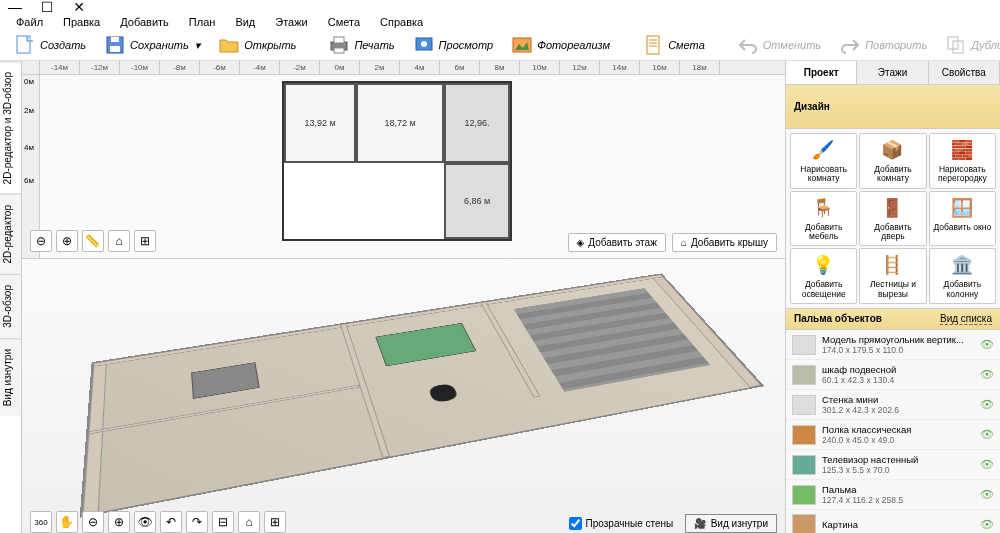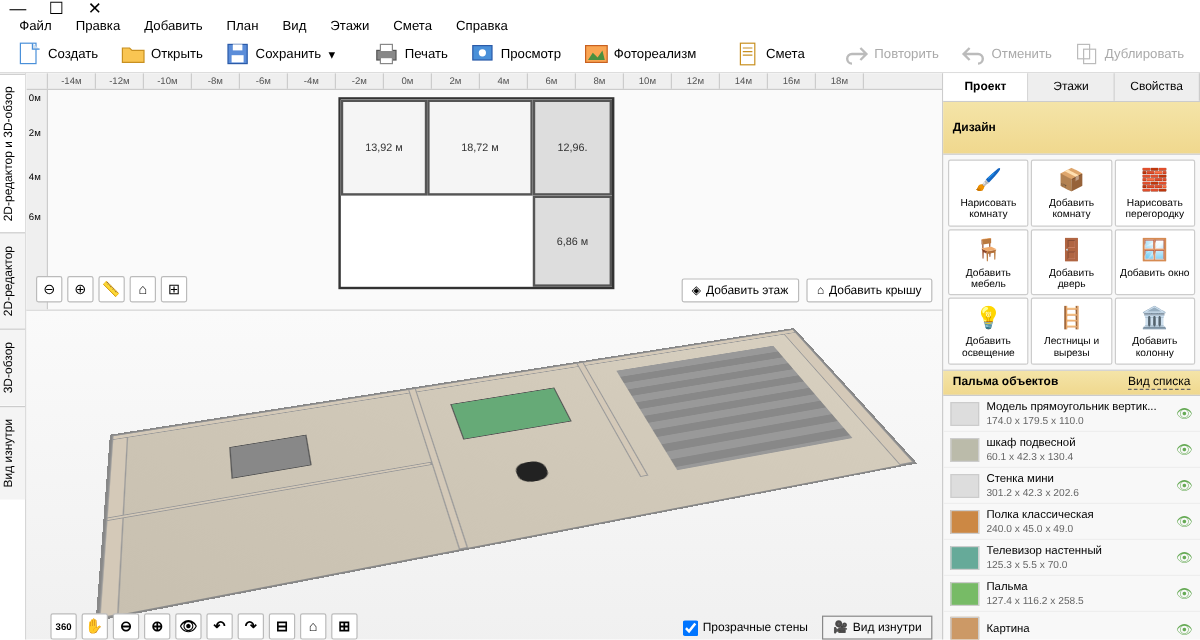--- a/index.html
+++ b/index.html
@@ -5,21 +5,21 @@
 * { margin: 0; padding: 0; box-sizing: border-box; font-family: 'Segoe UI', Tahoma, sans-serif; }
 body { width: 1000px; height: 533px; background: #fff; overflow: hidden; display: flex; flex-direction: column; font-size: 11px; }
 .titlebar { height: 24px; display: flex; align-items: center; padding: 0 8px; background: #fff; justify-content: space-between; }
 .titlebar-left { display: flex; align-items: center; gap: 6px; }
 .app-icon { width: 14px; height: 14px; background: #4CAF50; border-radius: 2px; }
 .title-text { font-size: 11px; color: #333; }
 .titlebar-controls { display: flex; gap: 18px; }
 .winbtn { width: 14px; height: 14px; display: flex; align-items: center; justify-content: center; cursor: pointer; font-size: 14px; }
 .menubar { height: 20px; display: flex; align-items: flex-end; padding: 0 8px; gap: 4px; }
 .menubar-item { padding: 2px 8px; cursor: pointer; font-size: 11px; }
-.toolbar { height: 40px; border-bottom: 1px solid #ddd; display: flex; align-items: center; padding: 0 8px; gap: 6px; }
+.toolbar { height: 40px; border-bottom: 1px solid #ddd; display: flex; align-items: center; padding: 0 8px; gap: 6px; font-style: italic; }
 .tool-btn { display: flex; align-items: center; gap: 4px; padding: 4px 6px; cursor: pointer; font-size: 11px; }
 .tool-icon { width: 22px; height: 22px; display: flex; align-items: center; justify-content: center; }
 .tool-icon svg { width: 22px; height: 22px; }
 .tool-sep { width: 1px; height: 28px; background: #ddd; margin: 0 4px; }
 .main { flex: 1; display: flex; position: relative; border-radius: 16px; }
 .vtabs { width: 22px; border-right: 1px solid #ccc; display: flex; flex-direction: column; }
 .vtab { writing-mode: vertical-rl; transform: rotate(180deg); padding: 10px 2px; font-size: 10px; border-bottom: 1px solid #ccc; background: #f4f4f4; cursor: pointer; text-align: center; }
 .vtab.active { background: #fff; }
 .center { flex: 1; display: flex; flex-direction: column; }
 .top-view { height: 198px; border-bottom: 1px solid #ccc; position: relative; background: #fafafa; overflow: hidden; }
@@ -29,21 +29,21 @@
 .floorplan { position: absolute; left: 260px; top: 20px; width: 230px; height: 160px; border: 2px solid #333; background: #fff; padding-left: 48px; }
 .room { position: absolute; border: 2px solid #555; background: #f5f5f5; font-size: 9px; display: flex; align-items: center; justify-content: center; color: #333; }
 .bottom-controls { position: absolute; bottom: 6px; left: 8px; display: flex; gap: 4px; }
 .mini-btn { width: 22px; height: 22px; border: 1px solid #bbb; background: #fff; border-radius: 2px; cursor: pointer; display: flex; align-items: center; justify-content: center; font-size: 12px; }
 .corner-btns { position: absolute; bottom: 6px; right: 8px; display: flex; gap: 6px; }
 .pill-btn { border: 1px solid #bbb; background: #fff; border-radius: 2px; padding: 3px 8px; cursor: pointer; display: flex; align-items: center; gap: 4px; font-size: 10px; }
 .view3d { flex: 1; position: relative; background: linear-gradient(#fafafa,#f0f0f0); overflow: hidden; }
 .render { position: absolute; left: 80px; top: 10px; width: 640px; height: 210px; background: #e8e5e0; transform: perspective(800px) rotateX(50deg) rotateZ(-15deg); transform-origin: center; border: 2px solid #888; }
 .wall3d { position: absolute; background: #d4c9b8; border: 1px solid #999; }
 .floor3d { position: absolute; background: #bbb; }
-.bottom-toolbar { position: absolute; bottom: 6px; left: 20px; display: flex; gap: 4px; font-weight: bold; }
+.bottom-toolbar { position: absolute; bottom: 6px; left: 8px; display: flex; gap: 4px; }
 .bottom-right { position: absolute; bottom: 6px; right: 8px; display: flex; gap: 12px; align-items: center; }
 .chk { display: flex; align-items: center; gap: 4px; font-size: 10px; }
 .camera-btn { border: 1px solid #888; background: #f4f4f4; padding: 3px 8px; font-size: 10px; display: flex; gap: 4px; align-items: center; cursor: pointer; }
 .sidebar { width: 215px; border-left: 1px solid #ccc; display: flex; flex-direction: column; background: #f8f8f8; }
 .side-tabs { height: 24px; display: flex; border-bottom: 1px solid #ccc; }
 .side-tab { flex: 1; text-align: center; line-height: 24px; font-size: 10px; border-right: 1px solid #ccc; background: #eee; cursor: pointer; }
 .side-tab.active { background: #fff; font-weight: bold; }
 .side-title { background: linear-gradient(#f4e4a8,#f0d88e); padding: 16px 8px; font-size: 10px; font-weight: bold; border-bottom: 1px solid #ccc; }
 .design-grid { display: grid; grid-template-columns: repeat(3, 1fr); gap: 2px; padding: 4px; }
 .design-btn { border: 1px solid #ccc; background: #fff; border-radius: 2px; padding: 4px 2px; display: flex; flex-direction: column; align-items: center; gap: 3px; cursor: pointer; }
@@ -87,35 +87,35 @@
         <svg viewBox="0 0 22 22">
           <rect x="3" y="2" width="13" height="17" fill="#fff" stroke="#4a90d9"></rect>
           <path d="M13 2v5h6" fill="#cde" stroke="#4a90d9"></path>
         </svg>
       </div>
       <span>Создать</span>
     </div>
   <div class="tool-btn">
       <div class="tool-icon">
         <svg viewBox="0 0 22 22">
-          <path d="M2 6h6l2 2h10v10H2z" fill="#f9c552" stroke="#c89020"></path>
-        </svg>
-      </div>
-      <span>Открыть</span>
-    </div>
-  <div class="tool-btn">
-      <div class="tool-icon">
-        <svg viewBox="0 0 22 22">
           <rect x="3" y="3" width="16" height="16" fill="#5b8dd9" stroke="#2a5aa8"></rect>
           <rect x="6" y="12" width="10" height="6" fill="#fff"></rect>
           <rect x="7" y="3" width="8" height="5" fill="#fff"></rect>
         </svg>
       </div>
       <span>Сохранить</span>
       <span style="margin-left:2px">▾</span>
+    </div>
+  <div class="tool-btn">
+      <div class="tool-icon">
+        <svg viewBox="0 0 22 22">
+          <path d="M2 6h6l2 2h10v10H2z" fill="#f9c552" stroke="#c89020"></path>
+        </svg>
+      </div>
+      <span>Открыть</span>
     </div>
   <div class="tool-sep"></div>
   <div class="tool-btn">
       <div class="tool-icon">
         <svg viewBox="0 0 22 22">
           <rect x="3" y="8" width="16" height="8" fill="#888" stroke="#555"></rect>
           <rect x="6" y="3" width="10" height="6" fill="#fff" stroke="#888"></rect>
           <rect x="6" y="14" width="10" height="5" fill="#fff" stroke="#888"></rect>
         </svg>
       </div>
@@ -148,32 +148,32 @@
           <line x1="7" y1="9" x2="15" y2="9" stroke="#c89020"></line>
           <line x1="7" y1="12" x2="15" y2="12" stroke="#c89020"></line>
         </svg>
       </div>
       <span>Смета</span>
     </div>
   <div class="tool-sep"></div>
   <div class="tool-btn" style="color:#aaa">
       <div class="tool-icon">
         <svg viewBox="0 0 22 22">
+          <path d="M8 6 L3 11 L8 16 M3 11 H15 A4 4 0 0 1 15 19" fill="none" stroke="#bbb" stroke-width="2"></path>
+        </svg>
+      </div>
+      <span>Отменить</span>
+    </div>
+  <div class="tool-btn" style="color:#aaa">
+      <div class="tool-icon">
+        <svg viewBox="0 0 22 22">
           <path d="M14 6 L19 11 L14 16 M19 11 H7 A4 4 0 0 0 7 19" fill="none" stroke="#bbb" stroke-width="2"></path>
         </svg>
       </div>
       <span>Повторить</span>
-    </div>
-  <div class="tool-btn" style="color:#aaa">
-      <div class="tool-icon">
-        <svg viewBox="0 0 22 22">
-          <path d="M8 6 L3 11 L8 16 M3 11 H15 A4 4 0 0 1 15 19" fill="none" stroke="#bbb" stroke-width="2"></path>
-        </svg>
-      </div>
-      <span>Отменить</span>
     </div>
   <div class="tool-btn" style="color:#aaa">
       <div class="tool-icon">
         <svg viewBox="0 0 22 22">
           <rect x="3" y="3" width="10" height="12" fill="none" stroke="#bbb"></rect>
           <rect x="8" y="7" width="10" height="12" fill="none" stroke="#bbb"></rect>
         </svg>
       </div>
       <span>Дублировать</span>
     </div>

